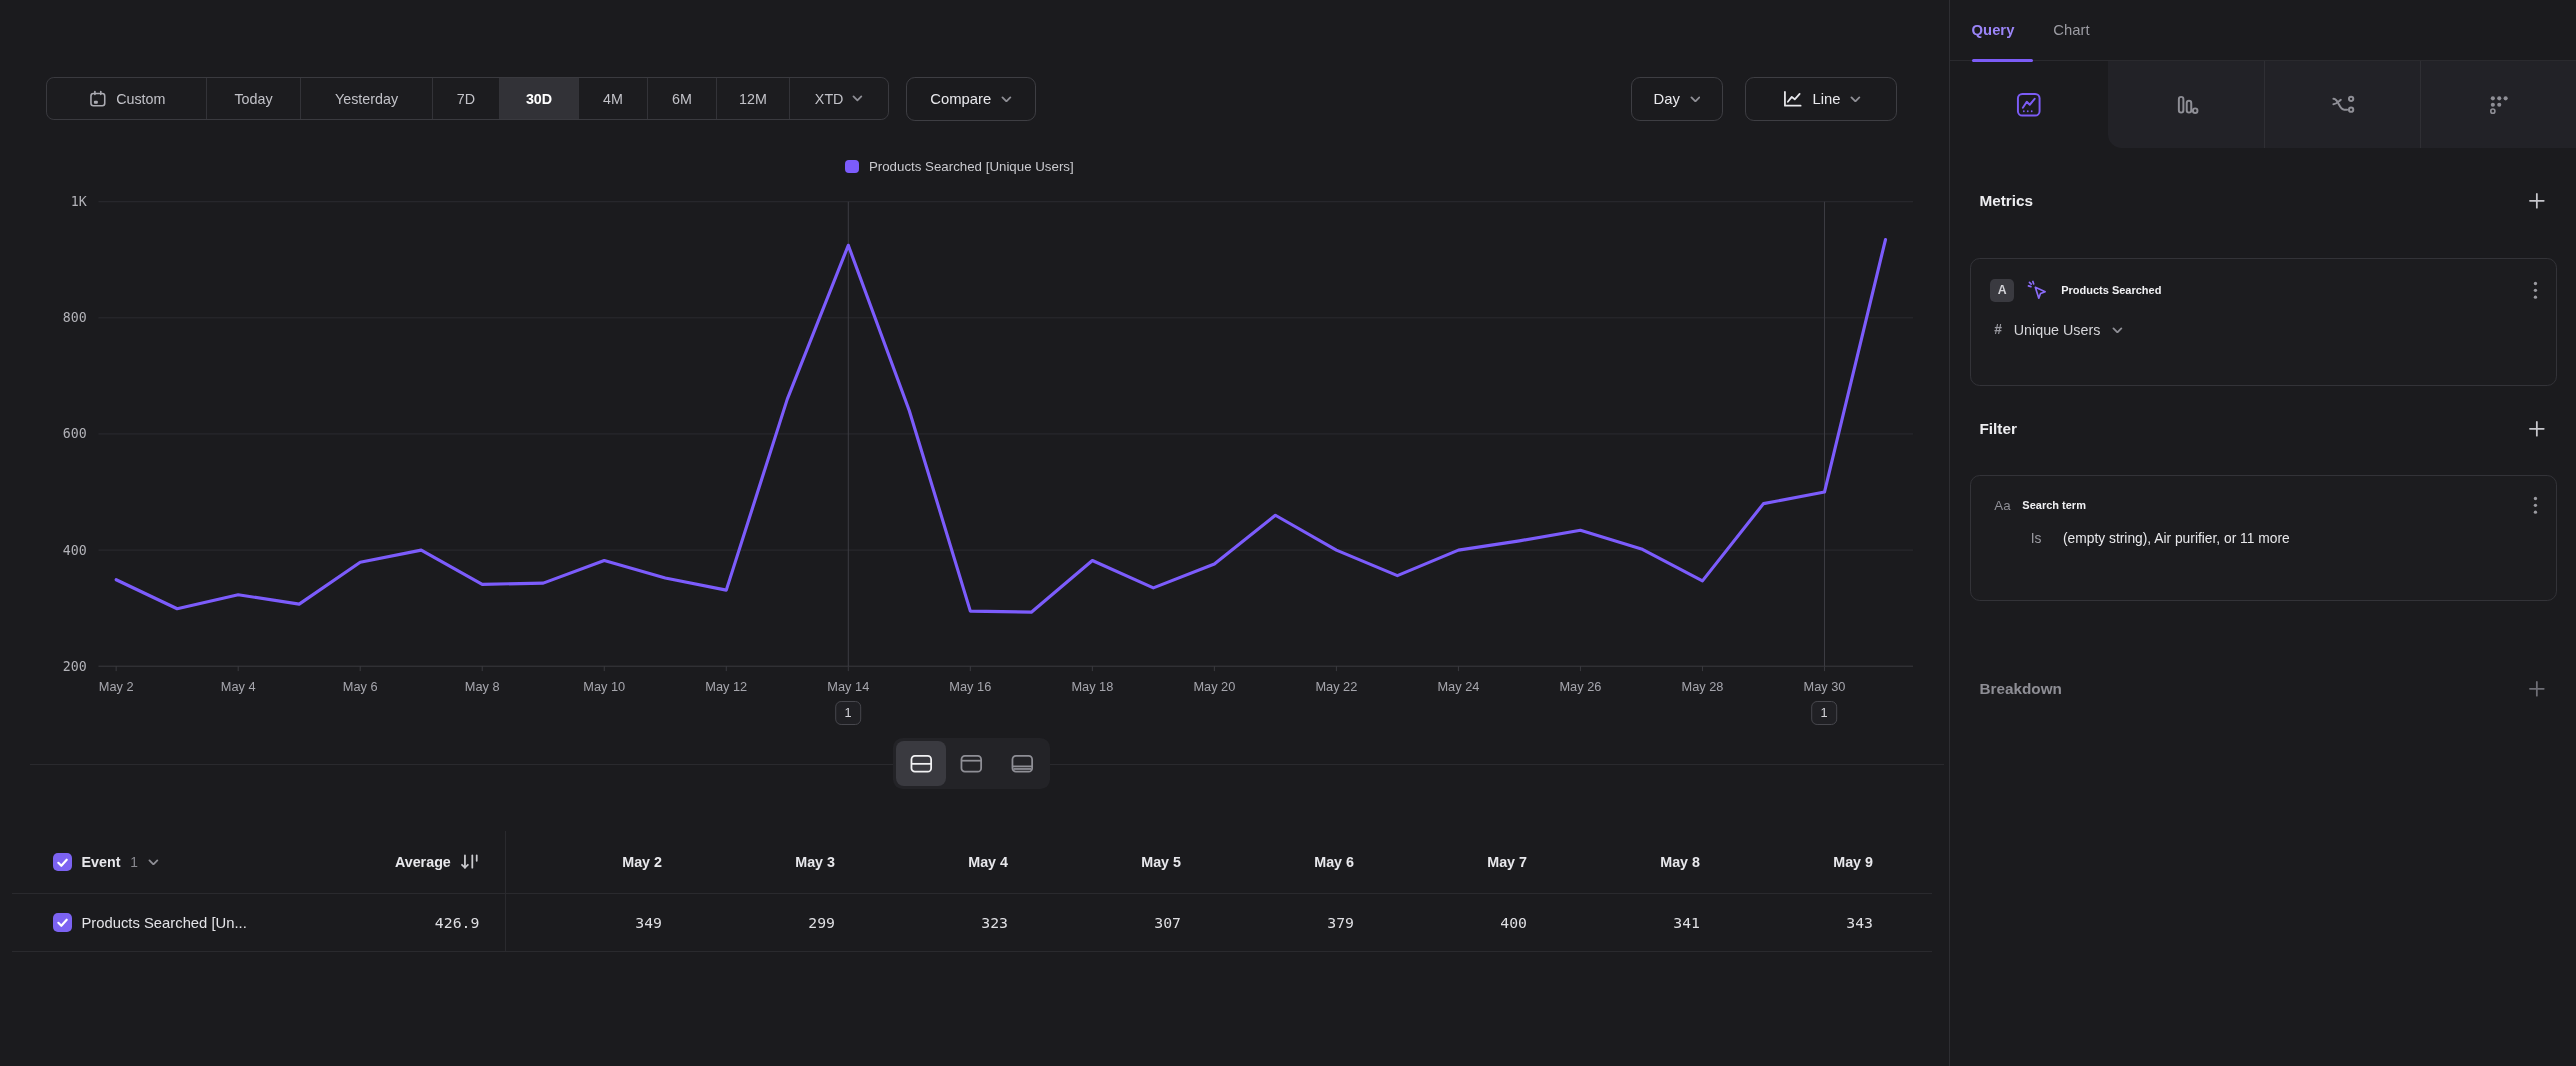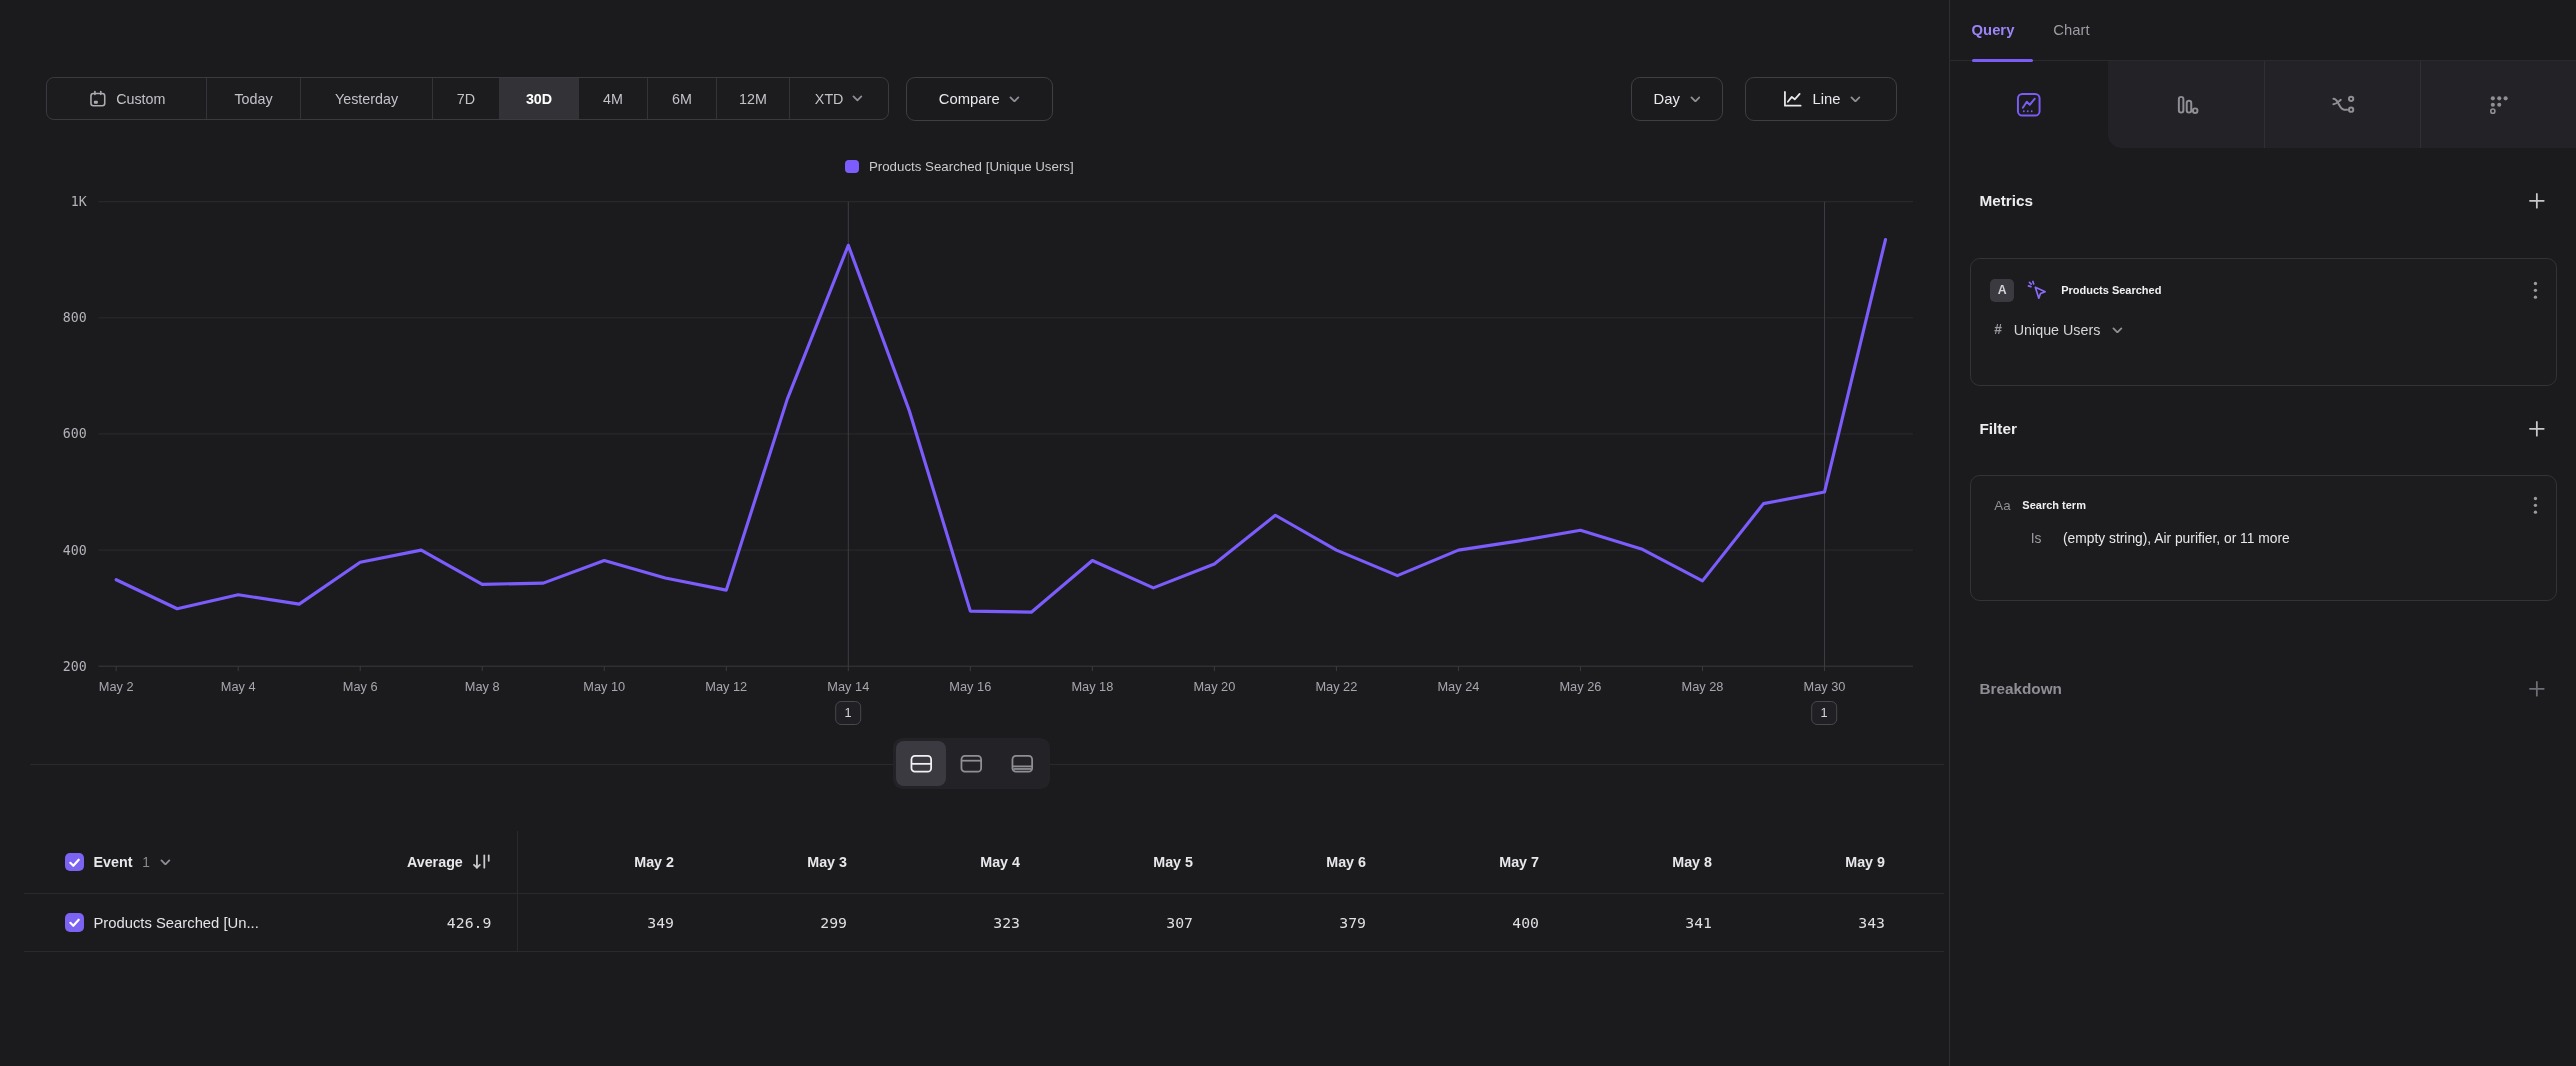--- a/index.html
+++ b/index.html
@@ -38,21 +38,21 @@
 
   .section-divider{position:absolute;left:29.5px;top:764px;width:1914px;height:1px;background:#2A2A2E;}
 
   
   .layout-toggle{position:absolute;left:893px;top:738px;width:157px;height:51px;background:#232327;border-radius:9.8px;
       display:flex;padding:3px;box-sizing:border-box;}
   .lt-seg{flex:1;display:flex;align-items:center;justify-content:center;border-radius:7.9px;color:#8F8F96;cursor:pointer;}
   .lt-seg.active{background:#3A3A40;color:#F2F2F4;}
 
   
-  .tbl{position:absolute;left:24px;top:831px;width:1920px;overflow:hidden;}
+  .tbl{position:absolute;left:12px;top:831px;width:1920px;overflow:hidden;}
   .tbl-row{display:flex;align-items:center;border-bottom:1px solid #2A2A2E;}
   .tbl-head{height:62px;}
   .tbl-data{height:57px;}
   .cell-event{width:295px;display:flex;align-items:center;gap:9.8px;padding-left:41px;box-sizing:border-box;}
   .cell-avg{width:207px;display:flex;align-items:center;justify-content:flex-end;gap:8.9px;padding-right:25.6px;box-sizing:border-box;}
   .cell-dates{flex:1;display:flex;align-self:stretch;align-items:center;border-left:1px solid #2A2A2E;padding-left:42px;box-sizing:border-box;}
   .tcol{flex:0 0 173px;text-align:right;padding-right:59px;box-sizing:border-box;}
   .head-txt{font-size:14.3px;font-weight:700;color:#E8E8EC;}
   .count-txt{font-size:13.8px;color:#8A8A91;}
   .mono{font-family:"DejaVu Sans Mono",monospace;font-size:14.8px;color:#DFDFE3;}
@@ -127,21 +127,21 @@
           <span>12M</span>
         </div>
         <div class="dr-btn" style="width: 98px;">
           <span>XTD</span>
           <svg class="chev" width="10.8" height="6.9" viewBox="0 0 11 7">
             <polyline points="1.5,1.5 5.5,5.5 9.5,1.5" fill="none" stroke="currentColor" stroke-width="1.8" stroke-linecap="round" stroke-linejoin="round"></polyline>
           </svg>
         </div>
       </div>
 
-    <button class="pill-btn" style="left:906px;width:147px;">
+    <button class="pill-btn" style="left:906px;width:130px;">
       <span>Compare</span>
       <svg class="chev" width="10.8" height="6.9" viewBox="0 0 11 7">
           <polyline points="1.5,1.5 5.5,5.5 9.5,1.5" fill="none" stroke="currentColor" stroke-width="1.8" stroke-linecap="round" stroke-linejoin="round"></polyline>
         </svg>
     </button>
 
     <button class="pill-btn" style="left:1631px;width:92px;">
       <span>Day</span>
       <svg class="chev" width="10.8" height="6.9" viewBox="0 0 11 7">
           <polyline points="1.5,1.5 5.5,5.5 9.5,1.5" fill="none" stroke="currentColor" stroke-width="1.8" stroke-linecap="round" stroke-linejoin="round"></polyline>

